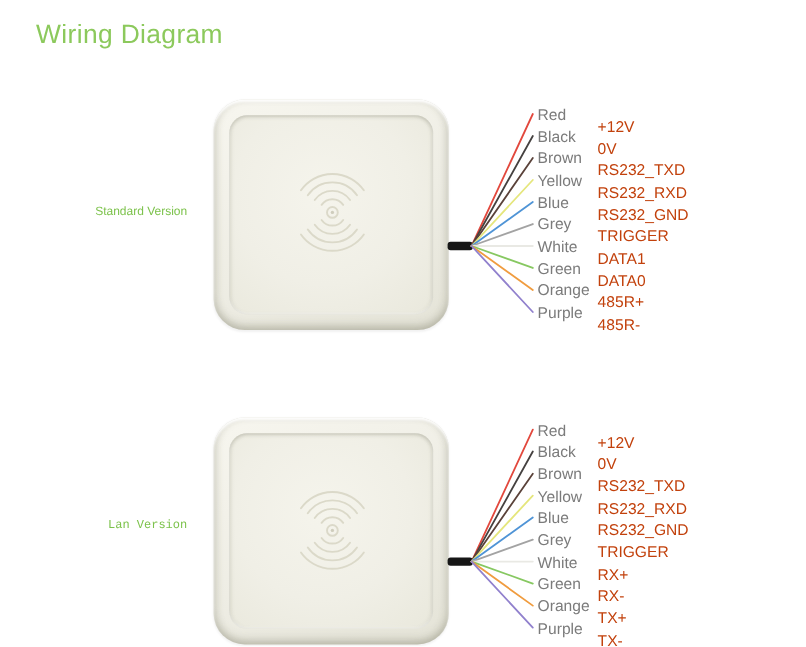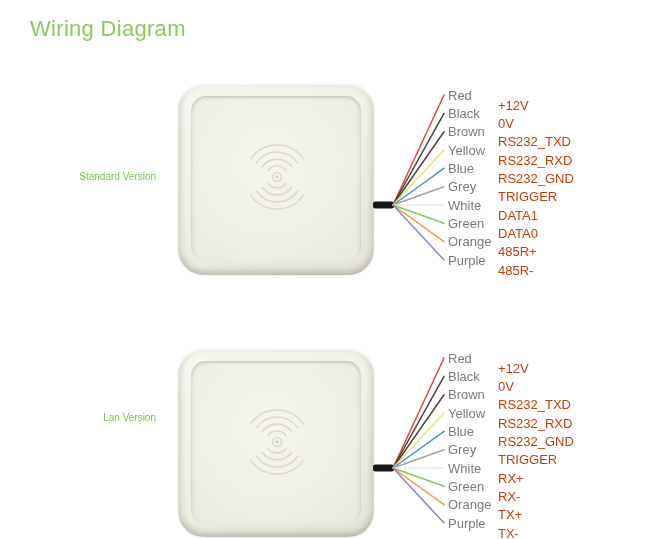--- a/index.html
+++ b/index.html
@@ -123,21 +123,21 @@
     <div class="wire-row">
         <span class="wname">Orange</span>
         <span class="wsig">485R+</span>
       </div>
     <div class="wire-row">
         <span class="wname">Purple</span>
         <span class="wsig">485R-</span>
       </div>
   </div>
 
-  <div class="version-label" style="top:412px;">Lan Version</div>
+  <div class="version-label" style="top:433px;font-family:Liberation Mono, monospace;">Lan Version</div>
 
   <div class="device" style="top:348px;height:189px;">
     <div class="device-face"></div>
     <svg class="ripple" width="90" height="90" viewBox="0 0 90 90">
       <circle class="dot" cx="45" cy="45" r="1.4"></circle>
       <circle class="ring" cx="45" cy="45" r="4.5"></circle>
       <path d="M36 38.7 A11 11 0 0 1 54 38.7"></path>
       <path d="M36 51.3 A11 11 0 0 0 54 51.3"></path>
       <path d="M30.3 34.7 A18 18 0 0 1 59.7 34.7"></path>
       <path d="M30.3 55.3 A18 18 0 0 0 59.7 55.3"></path>

